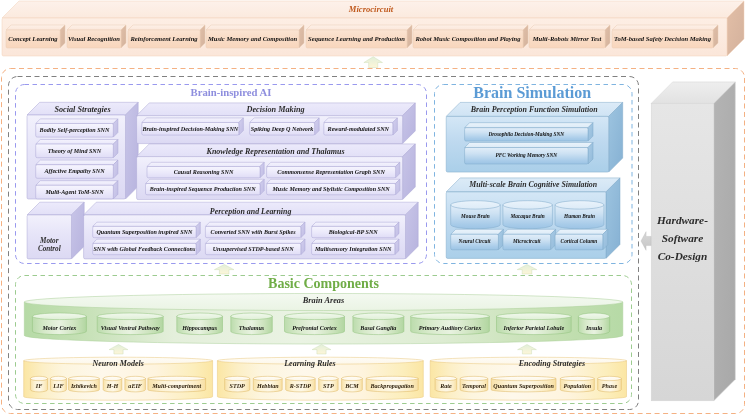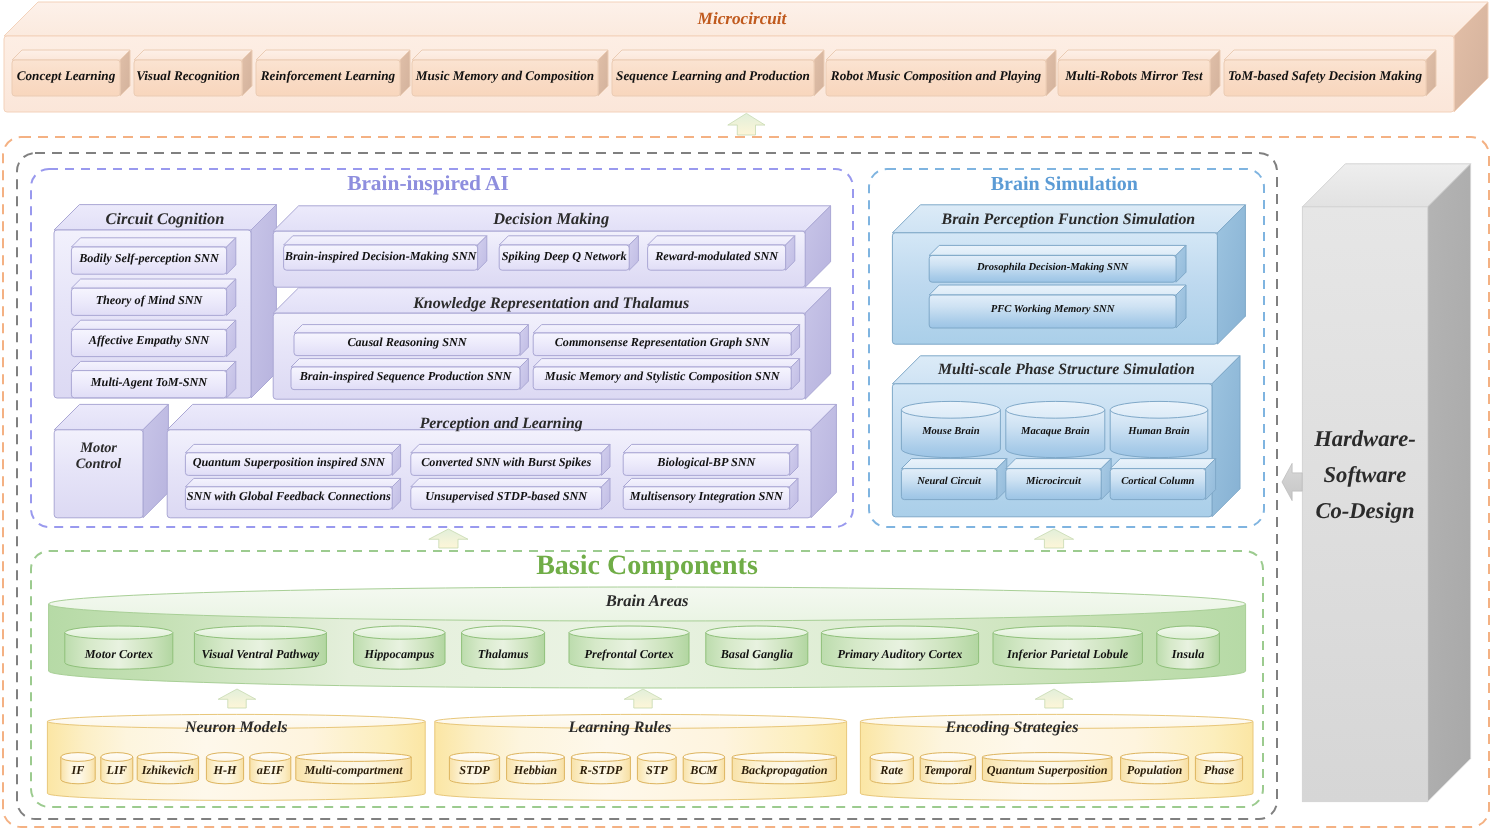--- a/index.html
+++ b/index.html
@@ -869,49 +869,49 @@
   <div id="labels">
       <div class="txt" style="left: 311px; top: 3px; width: 120px; height: 13px; font-size: 8.6px; color: rgb(192, 90, 30); font-weight: bold;">Microcircuit</div>
       <div class="txt" style="left: 6px; top: 30px; width: 54px; height: 18px; font-size: 6.6px; color: rgb(17, 17, 17);">Concept Learning</div>
       <div class="txt" style="left: 67px; top: 30px; width: 54px; height: 18px; font-size: 6.6px; color: rgb(17, 17, 17);">Visual Recognition</div>
       <div class="txt" style="left: 128px; top: 30px; width: 72px; height: 18px; font-size: 6.6px; color: rgb(17, 17, 17);">Reinforcement Learning</div>
       <div class="txt" style="left: 206px; top: 30px; width: 93px; height: 18px; font-size: 6.6px; color: rgb(17, 17, 17);">Music Memory and Composition</div>
       <div class="txt" style="left: 306px; top: 30px; width: 101px; height: 18px; font-size: 6.6px; color: rgb(17, 17, 17);">Sequence Learning and Production</div>
       <div class="txt" style="left: 413px; top: 30px; width: 110px; height: 18px; font-size: 6.6px; color: rgb(17, 17, 17);">Robot Music Composition and Playing</div>
       <div class="txt" style="left: 529px; top: 30px; width: 76px; height: 18px; font-size: 6.6px; color: rgb(17, 17, 17);">Multi-Robots Mirror Test</div>
       <div class="txt" style="left: 612px; top: 30px; width: 101px; height: 18px; font-size: 6.6px; color: rgb(17, 17, 17);">ToM-based Safety Decision Making</div>
-      <div class="txt" style="left: 134px; top: 86px; width: 160px; height: 13px; font-size: 10.7px; color: rgb(142, 142, 222); font-style: normal;">Brain-inspired AI</div>
-      <div class="txt" style="left: 27px; top: 104px; width: 111px; height: 13px; font-size: 8.2px; color: rgb(43, 43, 43);">Circuit Cognition</div>
+      <div class="txt" style="left: 151px; top: 86px; width: 160px; height: 13px; font-size: 10.7px; color: rgb(142, 142, 222); font-style: normal;">Brain-inspired AI</div>
+      <div class="txt" style="left: 27px; top: 104px; width: 111px; height: 13px; font-size: 8.2px; color: rgb(43, 43, 43);">Social Strategies</div>
       <div class="txt" style="left: 35.7px; top: 123.5px; width: 77.6px; height: 13.6px; font-size: 6.1px; color: rgb(17, 17, 17);">Bodily Self-perception SNN</div>
       <div class="txt" style="left: 35.7px; top: 144.1px; width: 77.6px; height: 13.6px; font-size: 6.1px; color: rgb(17, 17, 17);">Theory of Mind SNN</div>
       <div class="txt" style="left: 35.7px; top: 164.7px; width: 77.6px; height: 13.6px; font-size: 6.1px; color: rgb(17, 17, 17);">Affective Empathy SNN</div>
       <div class="txt" style="left: 35.7px; top: 185.3px; width: 77.6px; height: 13.6px; font-size: 6.1px; color: rgb(17, 17, 17);">Multi-Agent ToM-SNN</div>
       <div class="txt" style="left: 136.6px; top: 104px; width: 278px; height: 13px; font-size: 8.2px; color: rgb(43, 43, 43);">Decision Making</div>
       <div class="txt" style="left: 141.8px; top: 122.5px; width: 97px; height: 12.6px; font-size: 6.1px; color: rgb(17, 17, 17);">Brain-inspired Decision-Making SNN</div>
       <div class="txt" style="left: 249.6px; top: 122.5px; width: 65px; height: 12.6px; font-size: 6.1px; color: rgb(17, 17, 17);">Spiking Deep Q Network</div>
       <div class="txt" style="left: 323.8px; top: 122.5px; width: 69px; height: 12.6px; font-size: 6.1px; color: rgb(17, 17, 17);">Reward-modulated SNN</div>
       <div class="txt" style="left: 136.6px; top: 145.5px; width: 278px; height: 13px; font-size: 8px; color: rgb(43, 43, 43);">Knowledge Representation and Thalamus</div>
       <div class="txt" style="left: 147px; top: 166.5px; width: 113px; height: 11.3px; font-size: 6.1px; color: rgb(17, 17, 17);">Causal Reasoning SNN</div>
       <div class="txt" style="left: 266.6px; top: 166.5px; width: 129px; height: 11.3px; font-size: 6.1px; color: rgb(17, 17, 17);">Commonsense Representation Graph SNN</div>
       <div class="txt" style="left: 145.5px; top: 183.5px; width: 114.5px; height: 11.3px; font-size: 6.1px; color: rgb(17, 17, 17);">Brain-inspired Sequence Production SNN</div>
       <div class="txt" style="left: 266.6px; top: 183.5px; width: 129px; height: 11.3px; font-size: 6.1px; color: rgb(17, 17, 17);">Music Memory and Stylistic Composition SNN</div>
-      <div class="txt" style="left: 27.1px; top: 207px; width: 44.4px; height: 44px; font-size: 7.2px; color: rgb(43, 43, 43); white-space: pre-line;">Motor
+      <div class="txt" style="left: 27.1px; top: 224px; width: 44.4px; height: 44px; font-size: 7.2px; color: rgb(43, 43, 43); white-space: pre-line;">Motor
 Control</div>
       <div class="txt" style="left: 83.6px; top: 205.5px; width: 334px; height: 13px; font-size: 7.9px; color: rgb(43, 43, 43);">Perception and Learning</div>
       <div class="txt" style="left: 92.7px; top: 226.4px; width: 103.4px; height: 11.3px; font-size: 6.1px; color: rgb(17, 17, 17);">Quantum Superposition inspired SNN</div>
       <div class="txt" style="left: 205.4px; top: 226.4px; width: 95.4px; height: 11.3px; font-size: 6.1px; color: rgb(17, 17, 17);">Converted SNN with Burst Spikes</div>
       <div class="txt" style="left: 311.6px; top: 226.4px; width: 83.2px; height: 11.3px; font-size: 6.1px; color: rgb(17, 17, 17);">Biological-BP SNN</div>
       <div class="txt" style="left: 92.7px; top: 243.4px; width: 103.4px; height: 11.3px; font-size: 6.1px; color: rgb(17, 17, 17);">SNN with Global Feedback Connections</div>
       <div class="txt" style="left: 205.4px; top: 243.4px; width: 95.4px; height: 11.3px; font-size: 6.1px; color: rgb(17, 17, 17);">Unsupervised STDP-based SNN</div>
       <div class="txt" style="left: 311.6px; top: 243.4px; width: 83.2px; height: 11.3px; font-size: 6.1px; color: rgb(17, 17, 17);">Multisensory Integration SNN</div>
-      <div class="txt" style="left: 457.2px; top: 86.5px; width: 150px; height: 13px; font-size: 10px; color: rgb(91, 155, 213); font-style: normal;">Brain Simulation</div>
+      <div class="txt" style="left: 457.2px; top: 86.5px; width: 150px; height: 13px; font-size: 16px; color: rgb(91, 155, 213); font-style: normal;">Brain Simulation</div>
       <div class="txt" style="left: 446.2px; top: 104px; width: 176px; height: 13px; font-size: 7.95px; color: rgb(43, 43, 43);">Brain Perception Function Simulation</div>
       <div class="txt" style="left: 464.6px; top: 127.7px; width: 123.4px; height: 13.4px; font-size: 5.3px; color: rgb(17, 17, 17);">Drosophila Decision-Making SNN</div>
       <div class="txt" style="left: 464.6px; top: 147.5px; width: 123.4px; height: 16.5px; font-size: 5.3px; color: rgb(17, 17, 17);">PFC Working Memory SNN</div>
-      <div class="txt" style="left: 446.2px; top: 178.8px; width: 174px; height: 13px; font-size: 7.85px; color: rgb(43, 43, 43);">Multi-scale Phase Structure Simulation</div>
+      <div class="txt" style="left: 446.2px; top: 178.8px; width: 174px; height: 13px; font-size: 7.85px; color: rgb(43, 43, 43);">Multi-scale Brain Cognitive Simulation</div>
       <div class="txt" style="left: 450.7px; top: 203px; width: 49.5px; height: 28.6px; font-size: 5.3px; color: rgb(17, 17, 17);">Mouse Brain</div>
       <div class="txt" style="left: 502.9px; top: 203px; width: 49.5px; height: 28.6px; font-size: 5.3px; color: rgb(17, 17, 17);">Macaque Brain</div>
       <div class="txt" style="left: 555.1px; top: 203px; width: 48.8px; height: 28.6px; font-size: 5.3px; color: rgb(17, 17, 17);">Human Brain</div>
       <div class="txt" style="left: 450.7px; top: 234.3px; width: 47.7px; height: 15.5px; font-size: 5.3px; color: rgb(17, 17, 17);">Neural Circuit</div>
       <div class="txt" style="left: 502.9px; top: 234.3px; width: 47.7px; height: 15.5px; font-size: 5.3px; color: rgb(17, 17, 17);">Microcircuit</div>
       <div class="txt" style="left: 555.1px; top: 234.3px; width: 47.7px; height: 15.5px; font-size: 5.3px; color: rgb(17, 17, 17);">Cortical Column</div>
       <div class="txt" style="left: 248.5px; top: 277px; width: 150px; height: 14px; font-size: 14px; color: rgb(112, 173, 71); font-style: normal;">Basic Components</div>
       <div class="txt" style="left: 24.3px; top: 295.8px; width: 598.5px; height: 12px; font-size: 8.3px; color: rgb(43, 43, 43); font-style: italic;">Brain Areas</div>
       <div class="txt" style="left: 32.4px; top: 317px; width: 54px; height: 21.6px; font-size: 6.1px; color: rgb(17, 17, 17);">Motor Cortex</div>
       <div class="txt" style="left: 97.2px; top: 317px; width: 66px; height: 21.6px; font-size: 6.1px; color: rgb(17, 17, 17);">Visual Ventral Pathway</div>
@@ -929,21 +929,21 @@
       <div class="txt" style="left: 103.2px; top: 378.5px; width: 18.6px; height: 15.6px; font-size: 6.1px; color: rgb(43, 29, 8);">H-H</div>
       <div class="txt" style="left: 124.9px; top: 378.5px; width: 20.5px; height: 15.6px; font-size: 6.1px; color: rgb(43, 29, 8);">aEIF</div>
       <div class="txt" style="left: 147.9px; top: 378.5px; width: 57.7px; height: 15.6px; font-size: 6.1px; color: rgb(43, 29, 8);">Multi-compartment</div>
       <div class="txt" style="left: 217.4px; top: 358.5px; width: 185px; height: 12px; font-size: 8px; color: rgb(43, 43, 43);">Learning Rules</div>
       <div class="txt" style="left: 224.7px; top: 378.5px; width: 25.1px; height: 15.6px; font-size: 6.1px; color: rgb(43, 29, 8);">STDP</div>
       <div class="txt" style="left: 253.3px; top: 378.5px; width: 28.9px; height: 15.6px; font-size: 6.1px; color: rgb(43, 29, 8);">Hebbian</div>
       <div class="txt" style="left: 285.7px; top: 378.5px; width: 29.5px; height: 15.6px; font-size: 6.1px; color: rgb(43, 29, 8);">R-STDP</div>
       <div class="txt" style="left: 318.7px; top: 378.5px; width: 19.4px; height: 15.6px; font-size: 6.1px; color: rgb(43, 29, 8);">STP</div>
       <div class="txt" style="left: 341.6px; top: 378.5px; width: 20.7px; height: 15.6px; font-size: 6.1px; color: rgb(43, 29, 8);">BCM</div>
       <div class="txt" style="left: 366.1px; top: 378.5px; width: 52.1px; height: 15.6px; font-size: 6.1px; color: rgb(43, 29, 8);">Backpropagation</div>
-      <div class="txt" style="left: 405px; top: 358.5px; width: 202px; height: 12px; font-size: 8px; color: rgb(43, 43, 43);">Encoding Strategies</div>
+      <div class="txt" style="left: 451px; top: 358.5px; width: 202px; height: 12px; font-size: 8px; color: rgb(43, 43, 43);">Encoding Strategies</div>
       <div class="txt" style="left: 435.1px; top: 378.5px; width: 21.6px; height: 15.6px; font-size: 6.1px; color: rgb(43, 29, 8);">Rate</div>
       <div class="txt" style="left: 460.1px; top: 378.5px; width: 27.7px; height: 15.6px; font-size: 6.1px; color: rgb(43, 29, 8);">Temporal</div>
       <div class="txt" style="left: 491.2px; top: 378.5px; width: 64.8px; height: 15.6px; font-size: 6.1px; color: rgb(43, 29, 8);">Quantum Superposition</div>
       <div class="txt" style="left: 560.3px; top: 378.5px; width: 34px; height: 15.6px; font-size: 6.1px; color: rgb(43, 29, 8);">Population</div>
       <div class="txt" style="left: 597.7px; top: 378.5px; width: 23.6px; height: 15.6px; font-size: 6.1px; color: rgb(43, 29, 8);">Phase</div>
       <div class="txt" style="left: 651.2px; top: 208px; width: 62.6px; height: 60px; font-size: 11.3px; color: rgb(43, 43, 43); white-space: pre-line; line-height: 18px;">Hardware-
 Software
 Co-Design</div>
     </div>
 </div>

